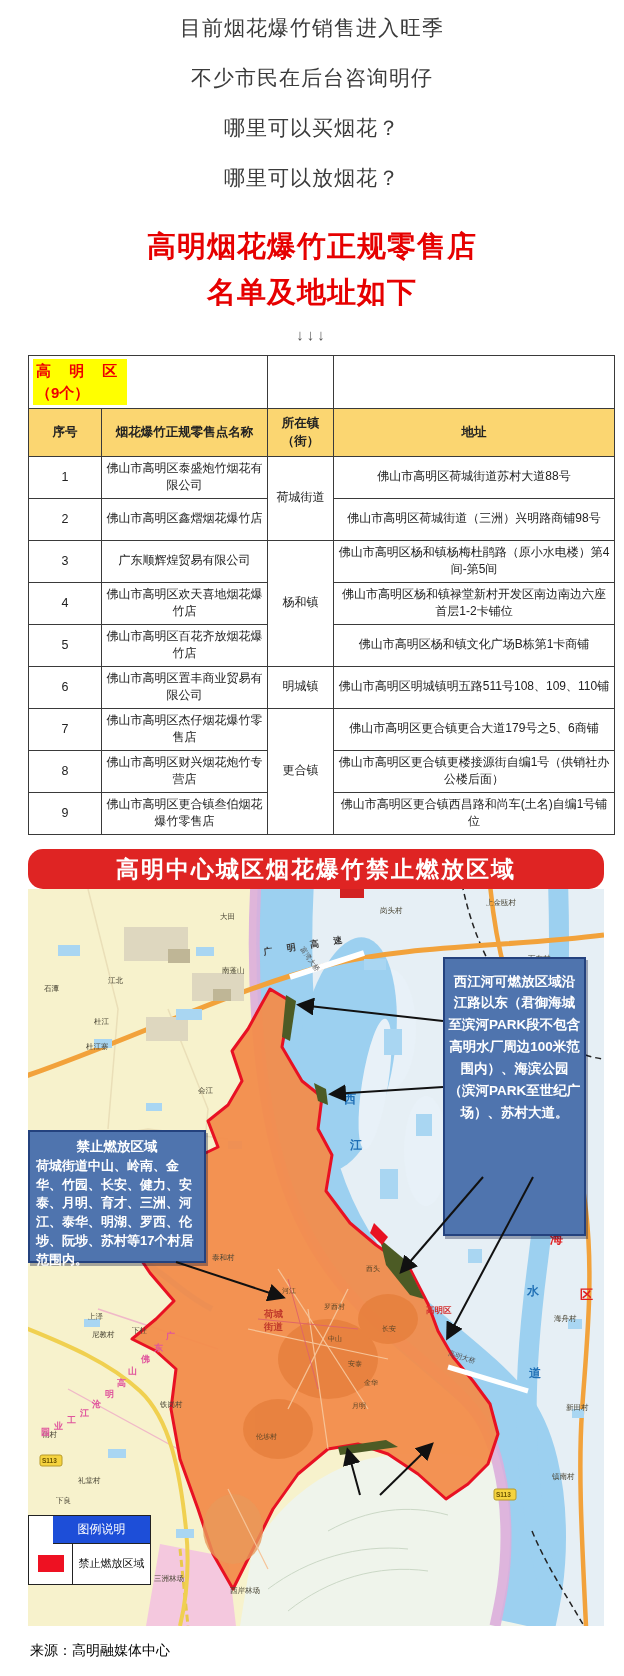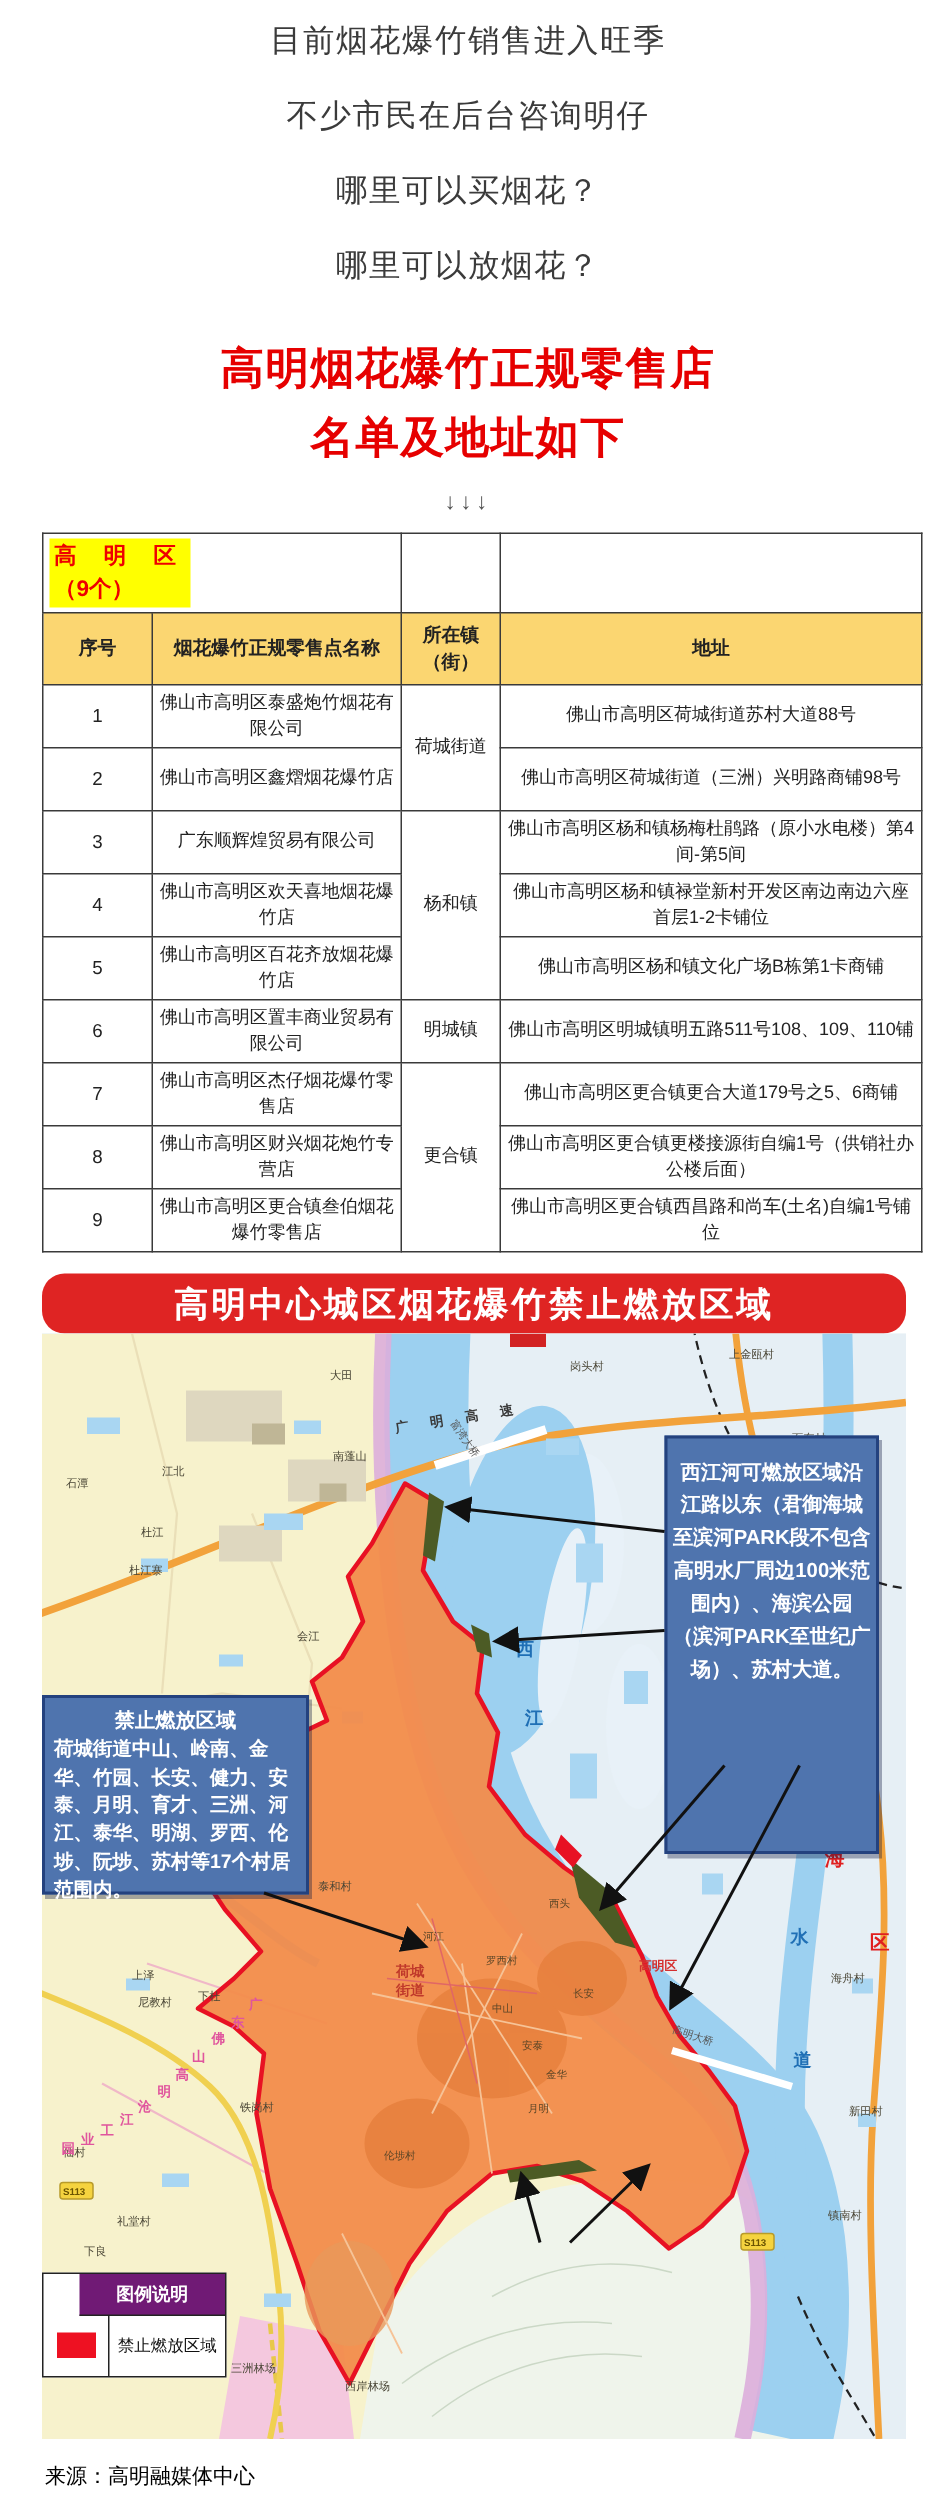--- a/index.html
+++ b/index.html
@@ -29,21 +29,21 @@
   .map-body svg.terrain{position:absolute;left:0;top:0;z-index:1;}
   .map-body svg.arrows{position:absolute;left:0;top:0;z-index:5;pointer-events:none;}
   .callout{position:absolute;z-index:4;background:#4f74ae;border:2px solid #24427e;color:#fff;font-weight:bold;
       text-align:center;box-shadow:2px 3px 0 rgba(10,20,60,.35);}
   .callout .ttl{font-size:13.5px;line-height:1.5;}
   #co-xijiang{left:415px;top:68px;width:143px;height:279px;font-size:13.5px;line-height:1.62;padding:12px 3px;}
   #co-forbidden{left:0px;top:241px;width:178px;height:133px;font-size:13px;line-height:1.45;padding:5px 6px;}
   #co-forbidden .body{text-align:left;text-align-last:left;}
   #co-cangjiang{left:269px;top:606px;width:152px;height:70px;font-size:13.5px;line-height:1.5;padding:5px 4px;}
   .legend{position:absolute;z-index:4;left:0;top:626px;width:123px;background:#fff;border:1px solid #222;}
-  .legend .lg-title{background:#701a75;color:#fff;font-weight:bold;font-size:12px;text-align:center;
+  .legend .lg-title{background:#1d4ed8;color:#fff;font-weight:normal;font-size:12px;text-align:center;
       padding:5px 0;border-bottom:1px solid #222;margin-left:24px;}
   .legend .lg-row{display:flex;align-items:center;height:40px;border-bottom:1px solid #222;}
   .legend .lg-row:last-child{border-bottom:none;}
   .legend .lg-swatch-cell{width:44px;display:flex;justify-content:center;border-right:1px solid #222;height:100%;align-items:center;}
   .legend .lg-swatch{width:26px;height:17px;}
   .legend .lg-label{flex:1;font-size:11px;color:#111;text-align:center;}
   .source{margin:16px 0 0 30px;font-size:14px;color:#000000;}
   
   text{font-family:"Liberation Sans","DejaVu Sans",sans-serif;}
   .lv{font-size:7.5px;fill:#4a4636;}

